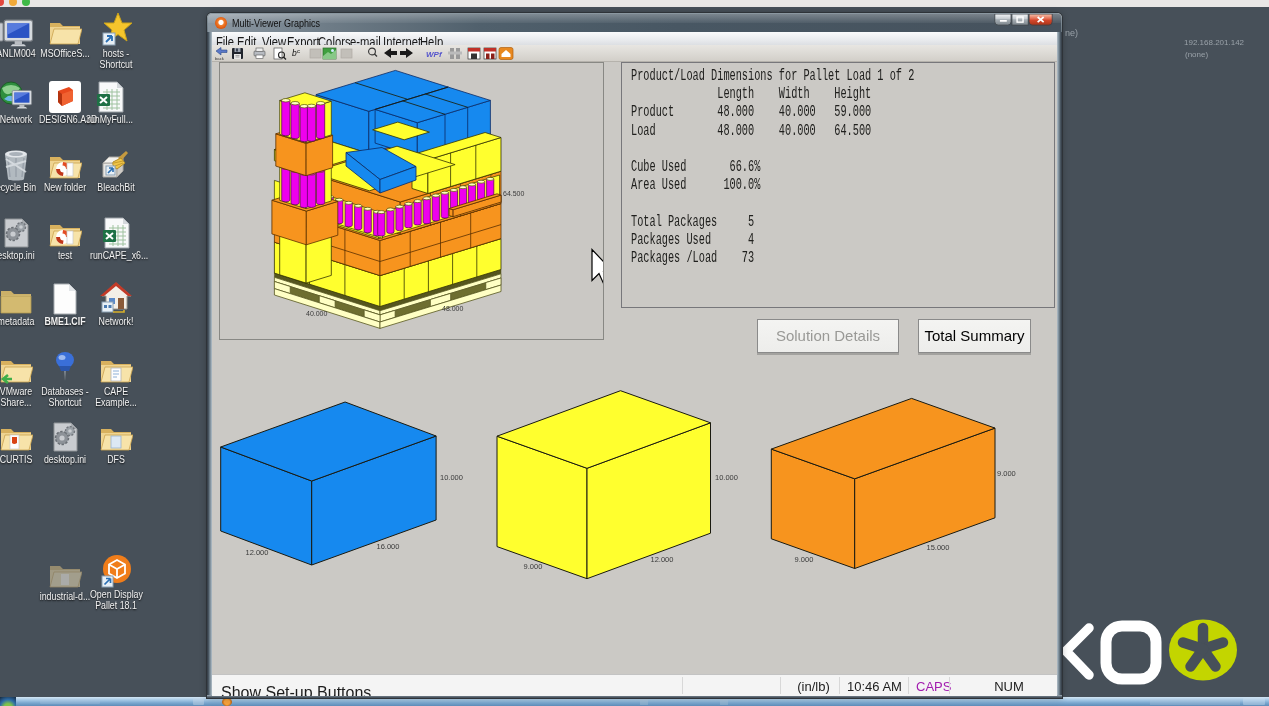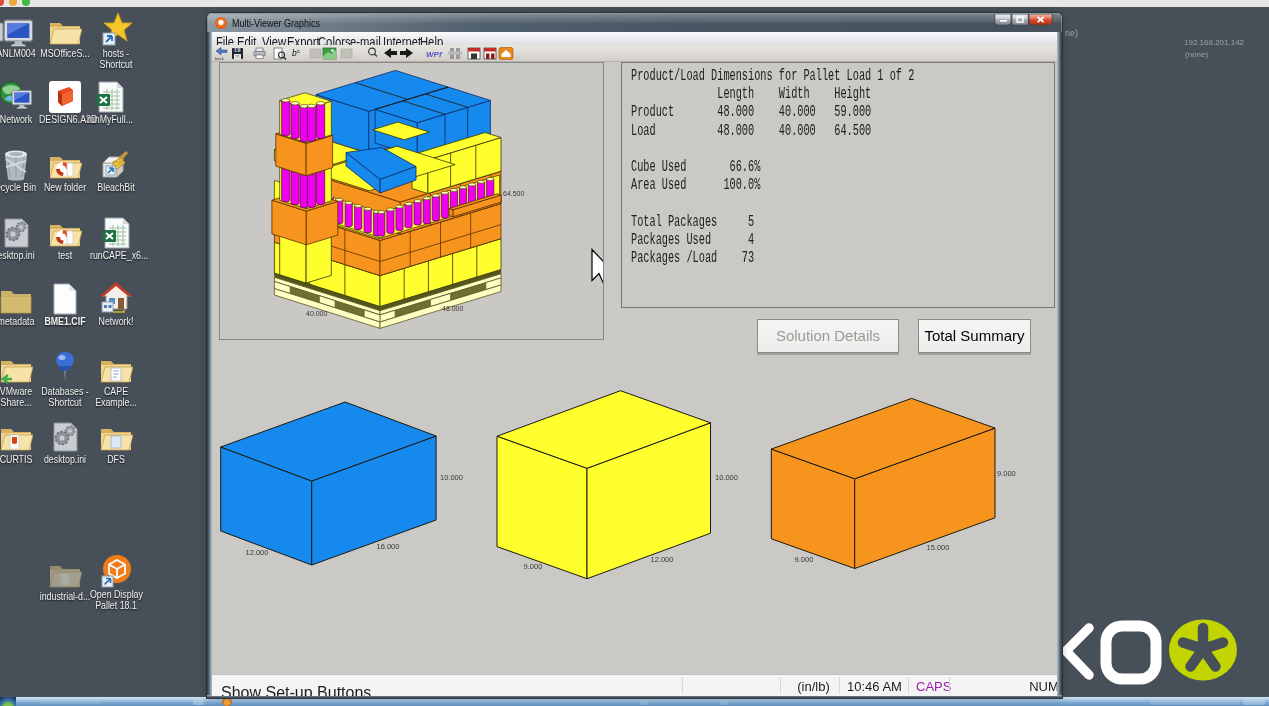--- a/index.html
+++ b/index.html
@@ -723,15 +723,15 @@
  <div id="statusbar">
    <span style="position:absolute; left:9px; top:9px; font-size:16px;">Show Set-up Buttons</span>
    <div class="sep" style="left:470px;"></div>
    <div class="sep" style="left:568px;"></div>
    <span style="position:absolute; left:576px; top:4px; width:51px; text-align:center;">(in/lb)</span>
    <div class="sep" style="left:627px;"></div>
    <span style="position:absolute; left:635px; top:4px; width:61px; text-align:left;">10:46 AM</span>
    <div class="sep" style="left:696px;"></div>
    <span style="position:absolute; left:704px; top:4px; width:33px; text-align:center; color:#a21caf;">CAPS</span>
    <div class="sep" style="left:737px;"></div>
-   <span style="position:absolute; left:737px; top:4px; width:120px; text-align:center;margin-left:35px;">NUM</span>
+   <span style="position:absolute; left:737px; top:4px; width:120px; text-align:center;">NUM</span>
  </div>
 </div>
 
 </body></html>

